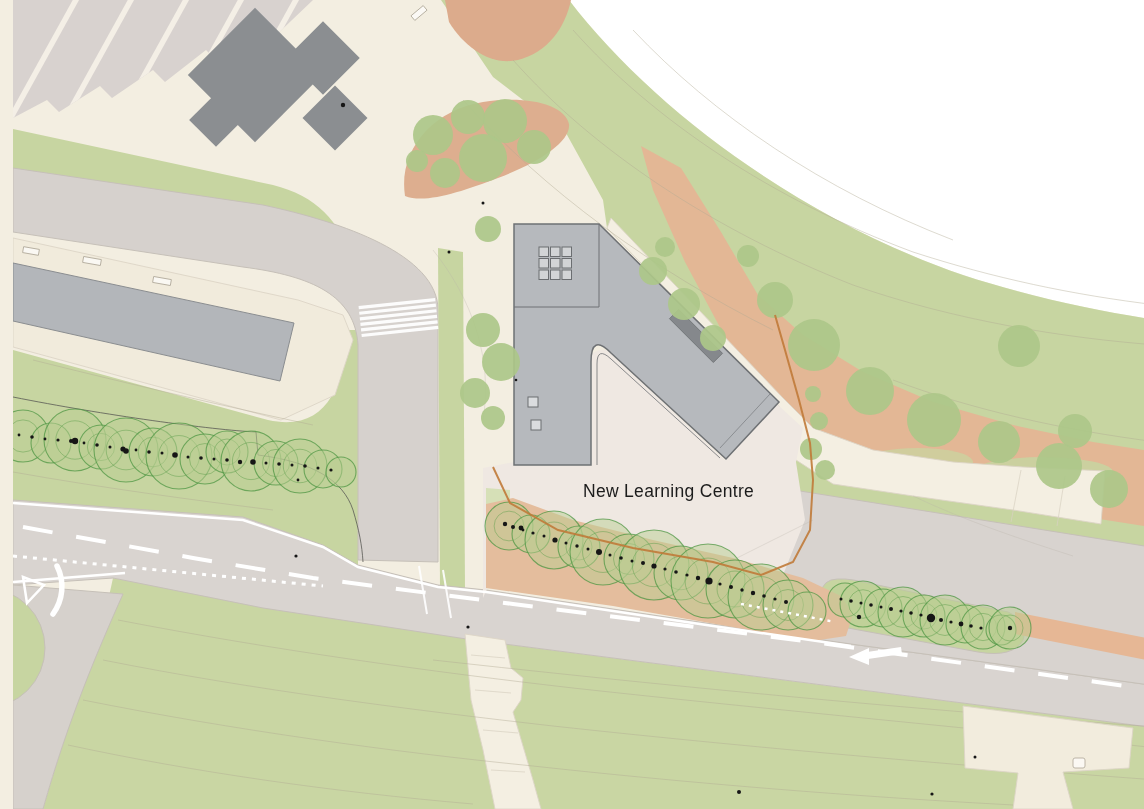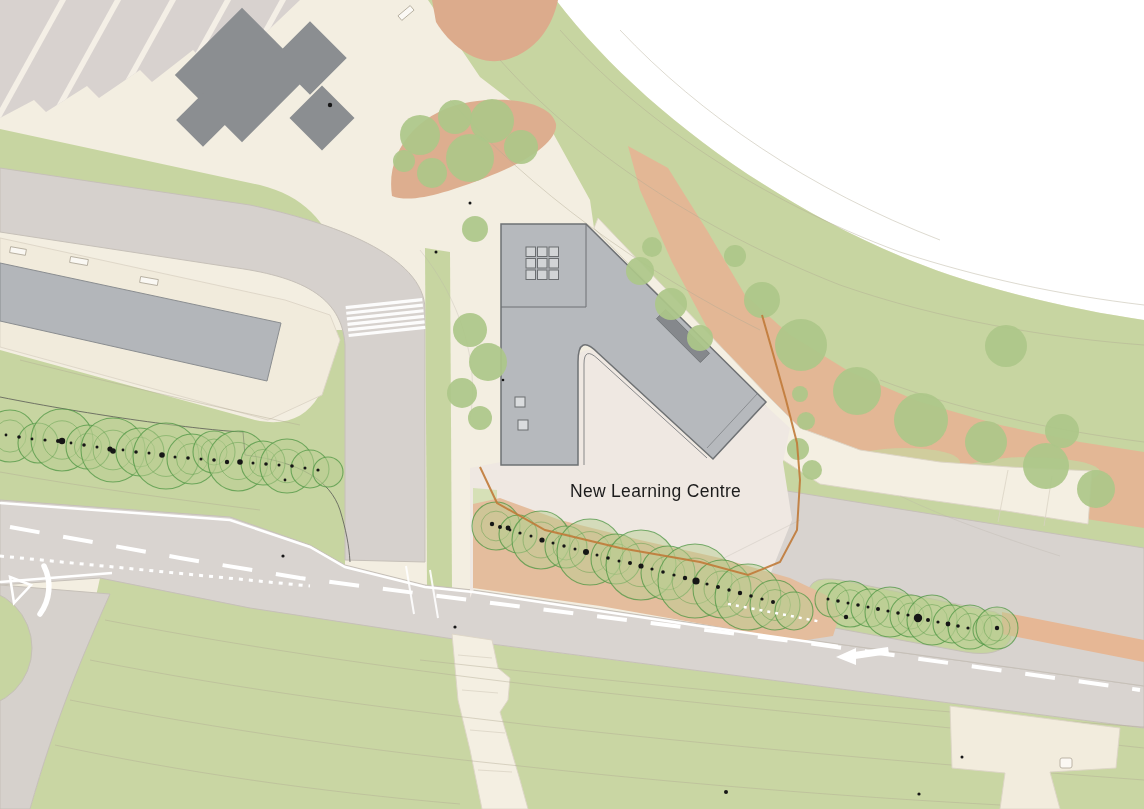--- a/index.html
+++ b/index.html
@@ -1,17 +1,17 @@
 <!DOCTYPE html>
 <html><head>
 <meta charset="utf-8">
 <style>
   html,body{margin:0;padding:0;width:1144px;height:809px;overflow:hidden;
     font-family:"Liberation Sans", sans-serif;background:#f3eee1;}
-  #plan{position:relative;width:1028px;height:809px;}
+  #plan{position:relative;width:1028px;height:809px;margin-left:13px;}
   svg{position:absolute;top:0;left:0;display:block;}
   .kerb{stroke:#c6c0b8;stroke-width:1;}
   .tree-ex{fill:#b9cd92;fill-opacity:.5;stroke:#4f9744;stroke-opacity:.75;stroke-width:1.1;}
   .tree-ex-inner{fill:none;stroke:#5fa04e;stroke-opacity:.55;stroke-width:.9;}
   .tree-soft{fill:#adc789;fill-opacity:.92;stroke:none;}
   .dot{fill:#161616;stroke:none;}
   .contour{fill:none;stroke:#b2ab93;stroke-width:.8;stroke-opacity:.55;}
   .survey{fill:none;stroke:#b9b3aa;stroke-width:.7;stroke-opacity:.45;}
   .mark-rect{fill:rgba(255,255,255,.65);stroke:#b5ae9f;stroke-width:.9;}
   .white-line{stroke:#ffffff;fill:none;}

